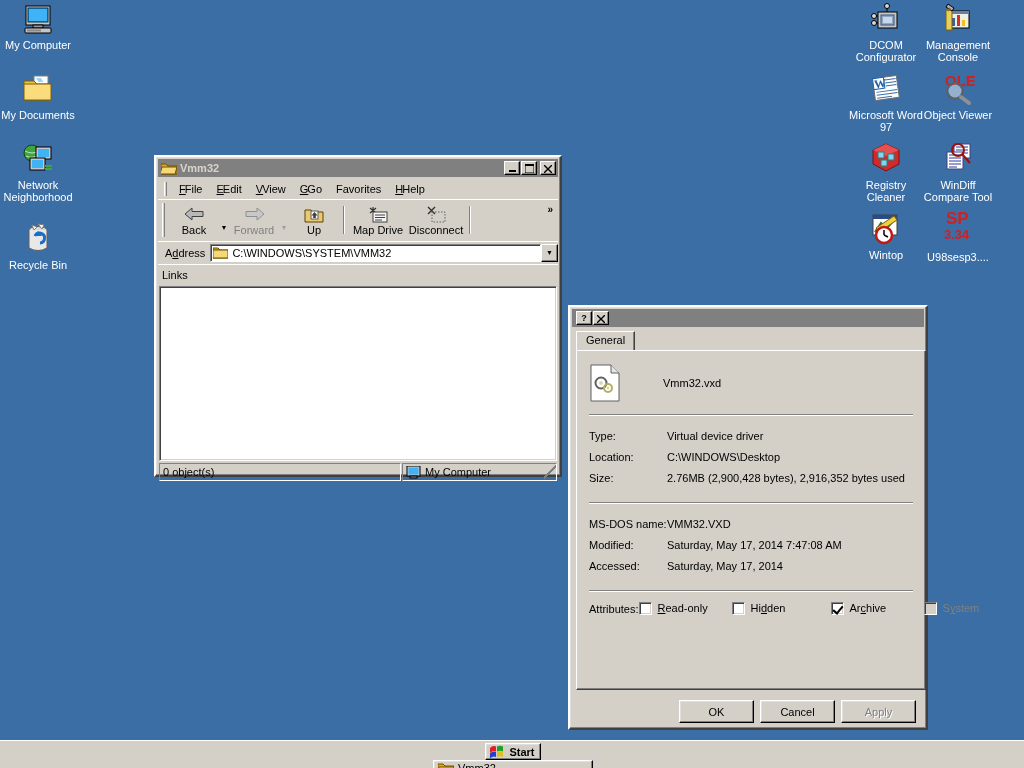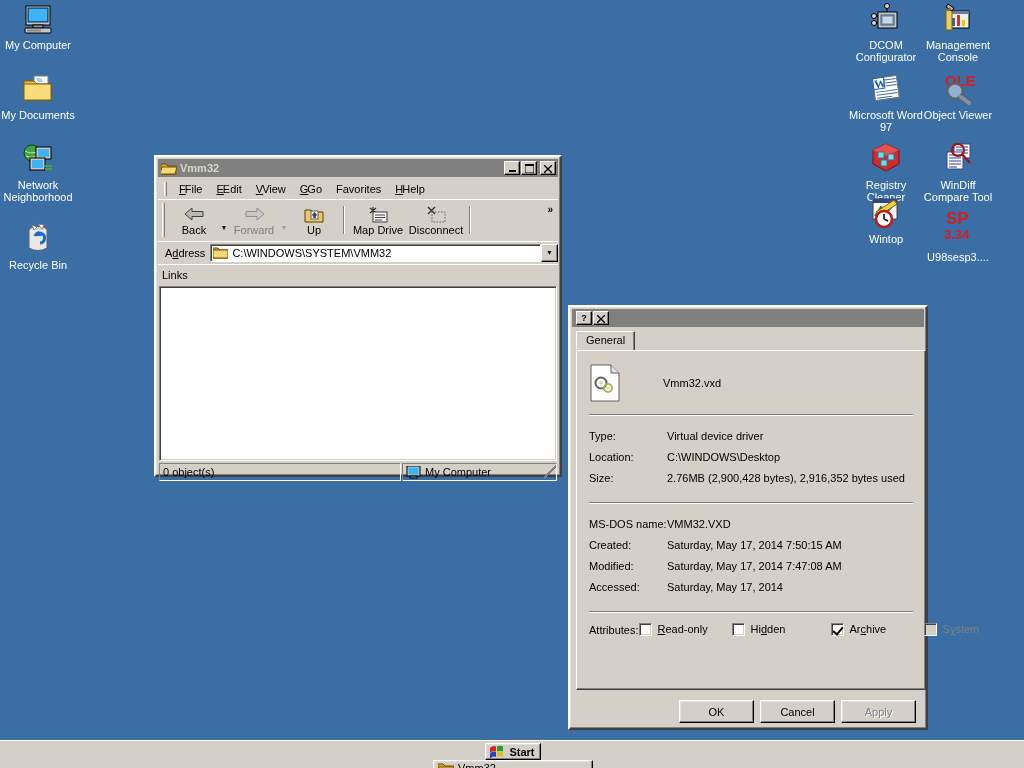--- a/index.html
+++ b/index.html
@@ -520,21 +520,21 @@
             <line x1="8" y1="22" x2="20" y2="22"></line>
             <line x1="8" y1="25" x2="16" y2="25"></line>
           </g>
         <circle cx="17" cy="8" r="6" fill="none" stroke="#a01010" stroke-width="2"></circle>
         <line x1="21" y1="12" x2="29" y2="21" stroke="#a01010" stroke-width="2"></line>
       </svg>
     </span>
     <span class="lbl">WinDiff Compare Tool</span>
   </div>
 
-  <div class="dicon" style="left:848px; top:196px;">
+  <div class="dicon" style="left:848px; top:212px;">
     <span class="glyph">
       <svg width="34" height="34" viewBox="0 0 34 34">
         <rect x="4" y="3" width="24" height="20" fill="#ffffff" stroke="#404040"></rect>
         <rect x="4" y="3" width="24" height="4" fill="#2a4a8a"></rect>
         <polygon points="6,20 12,11 18,16 26,7" fill="none" stroke="#2a7a2a" stroke-width="2"></polygon>
         <polygon points="7,16 25,4 28,8 10,20" fill="#f0d040" stroke="#806000"></polygon>
         <circle cx="15" cy="23" r="8" fill="#ffffff" stroke="#c01818" stroke-width="2.5"></circle>
         <line x1="15" y1="23" x2="15" y2="18" stroke="#000" stroke-width="1.5"></line>
         <line x1="15" y1="23" x2="19" y2="25" stroke="#000" stroke-width="1.5"></line>
       </svg>
@@ -730,24 +730,20 @@
       <div class="proprow">
         <span class="k">Size:</span>
         <span class="v">2.76MB (2,900,428 bytes), 2,916,352 bytes used</span>
       </div>
 
       <div class="hr" style="margin-top:14px;"></div>
 
       <div class="proprow">
         <span class="k">MS-DOS name:</span>
         <span class="v">VMM32.VXD</span>
-      </div>
-      <div class="proprow">
-        <span class="k">Created:</span>
-        <span class="v">Saturday, May 17, 2014 7:50:15 AM</span>
       </div>
       <div class="proprow">
         <span class="k">Modified:</span>
         <span class="v">Saturday, May 17, 2014 7:47:08 AM</span>
       </div>
       <div class="proprow">
         <span class="k">Accessed:</span>
         <span class="v">Saturday, May 17, 2014</span>
       </div>
 

